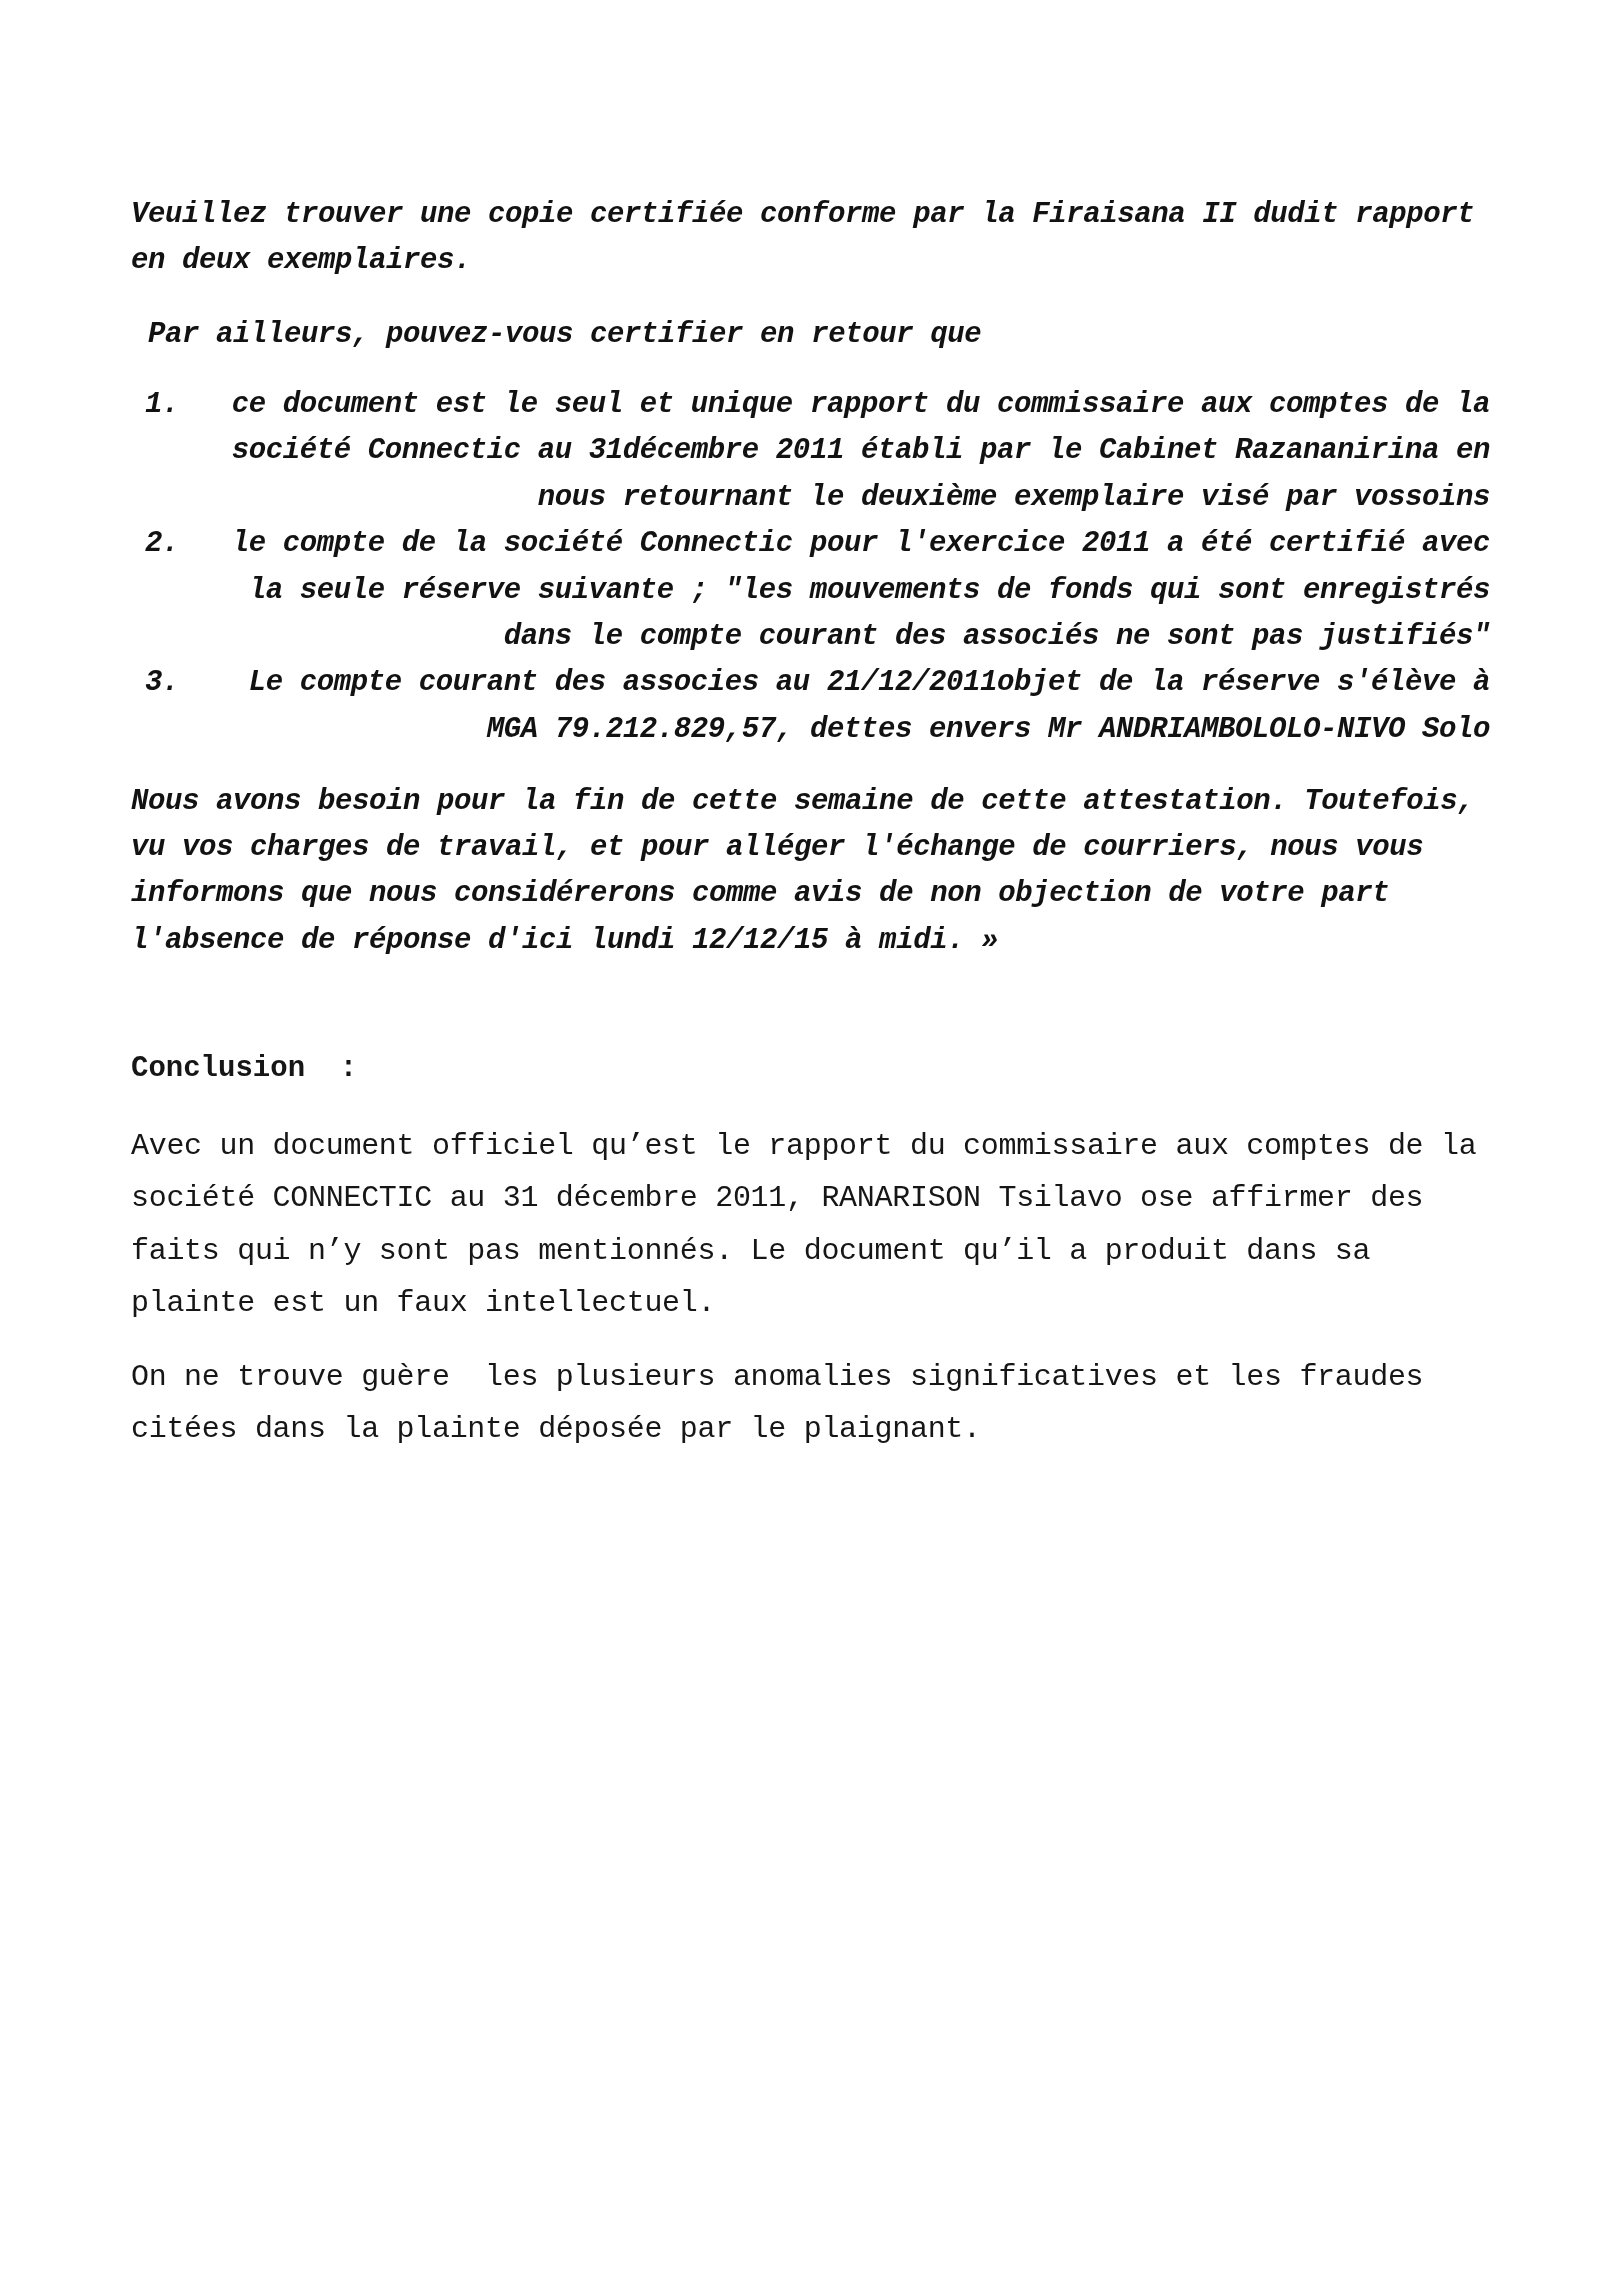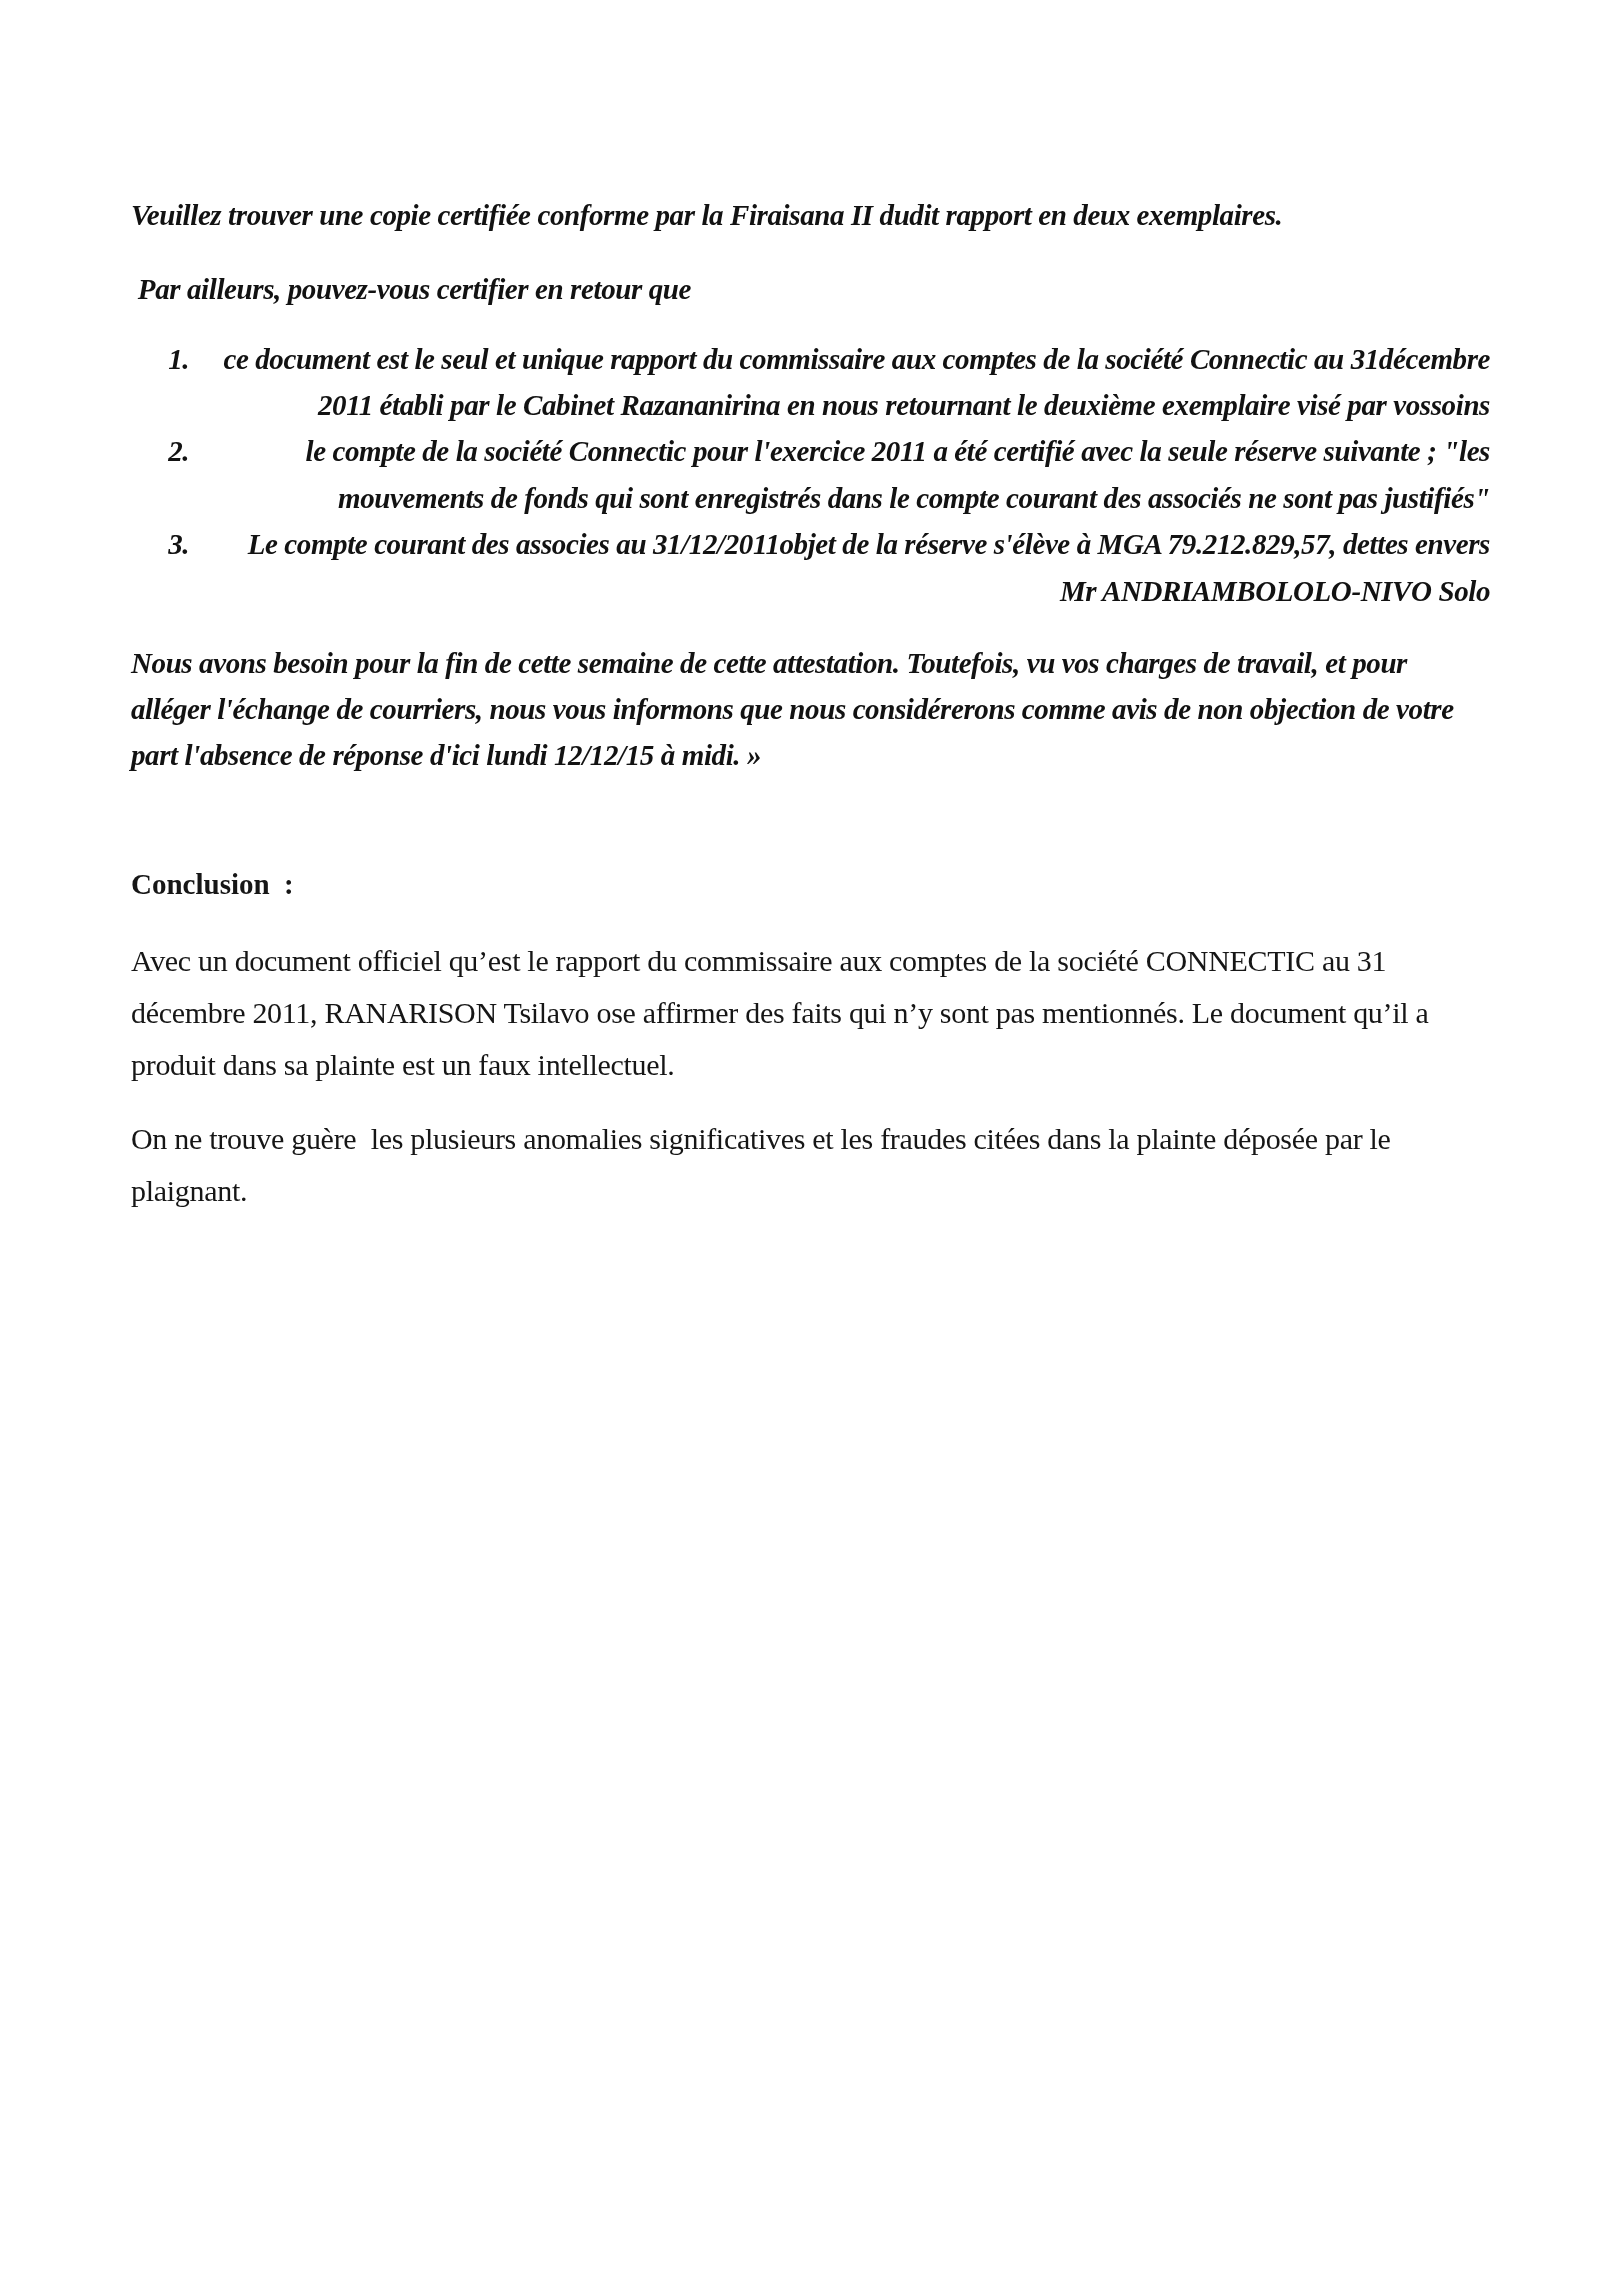--- a/index.html
+++ b/index.html
@@ -6,21 +6,21 @@
     margin: 0;
     padding: 0;
     background: #ffffff;
   }
   .page {
     position: relative;
     width: 1621px;
     height: 1655px;
     background: #ffffff;
     overflow: hidden;
-    font-family: Liberation Serif, serif;
+    font-family: Liberation Mono, monospace;
     color: #121212;
     box-sizing: border-box;
   }
   .content {
     padding: 0 131px;
   }
   
   .quote {
     font-weight: bold;
     font-style: italic;
@@ -83,21 +83,21 @@
 <div class="page">
   <div class="content">
 
     <section class="quote">
       <p class="para1">Veuillez trouver une copie certifiée conforme par la Firaisana II dudit rapport en deux exemplaires.</p>
       <p class="para2"> Par ailleurs, pouvez-vous certifier en retour que</p>
 
       <ol>
         <li> ce document est le seul et unique rapport du commissaire aux comptes de la société Connectic au 31décembre 2011 établi par le Cabinet Razananirina en nous retournant le deuxième exemplaire visé par vossoins</li>
         <li>le compte de la société Connectic pour l'exercice 2011 a été certifié avec la seule réserve suivante ; "les mouvements de fonds qui sont enregistrés dans le compte courant des associés ne sont pas justifiés"</li>
-        <li>Le compte courant des associes au 31/12/2011objet de la réserve s'élève à MGA 79.212.829,57, dettes envers Mr ANDRIAMBOLOLO-NIVO Solo</li>
+        <li>Le compte courant des associes au 21/12/2011objet de la réserve s'élève à MGA 79.212.829,57, dettes envers Mr ANDRIAMBOLOLO-NIVO Solo</li>
       </ol>
 
       <p class="para3">Nous avons besoin pour la fin de cette semaine de cette attestation. Toutefois, vu vos charges de travail, et pour alléger l'échange de courriers, nous vous informons que nous considérerons comme avis de non objection de votre part l'absence de réponse d'ici lundi 12/12/15 à midi. »</p>
     </section>
 
     <section class="conclusion">
       <h2>Conclusion  :</h2>
       <p class="cpara1">Avec un document officiel qu’est le rapport du commissaire aux comptes de la société CONNECTIC au 31 décembre 2011, RANARISON Tsilavo ose affirmer des faits qui n’y sont pas mentionnés. Le document qu’il a produit dans sa plainte est un faux intellectuel.</p>
       <p class="cpara2">On ne trouve guère  les plusieurs anomalies significatives et les fraudes citées dans la plainte déposée par le plaignant.</p>
     </section>

